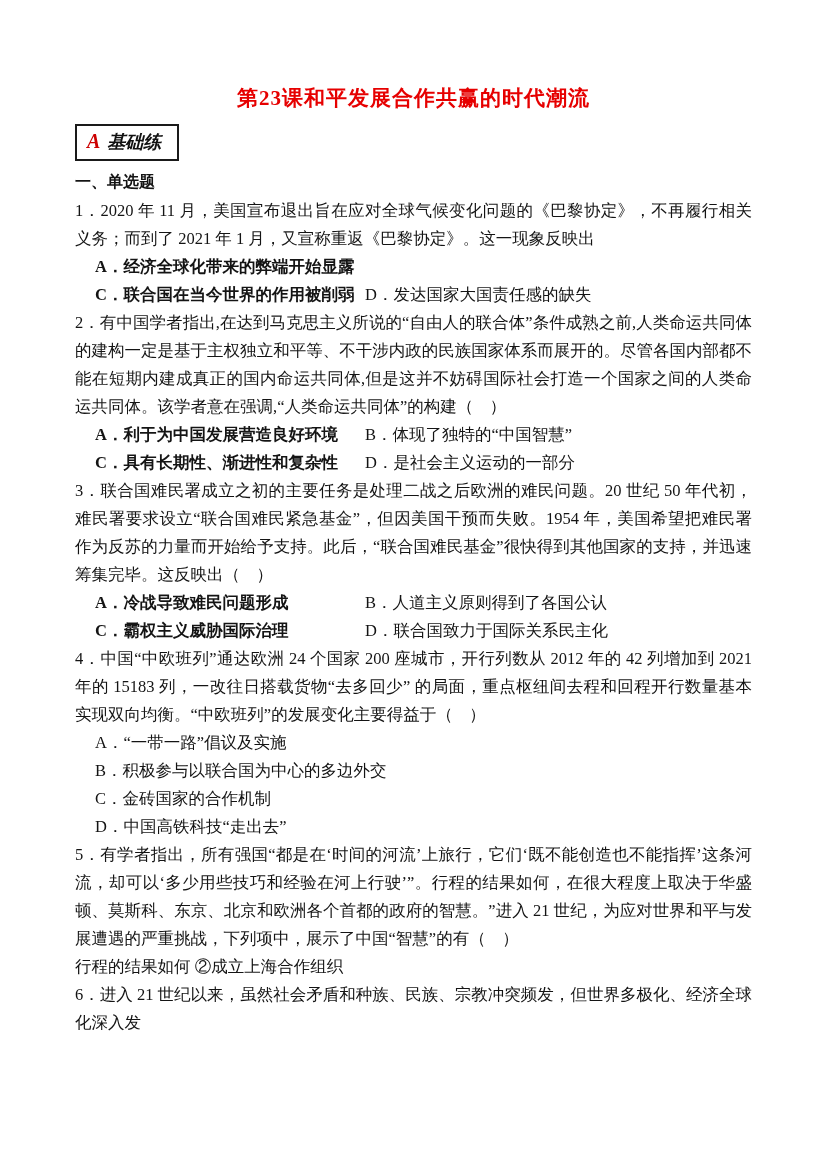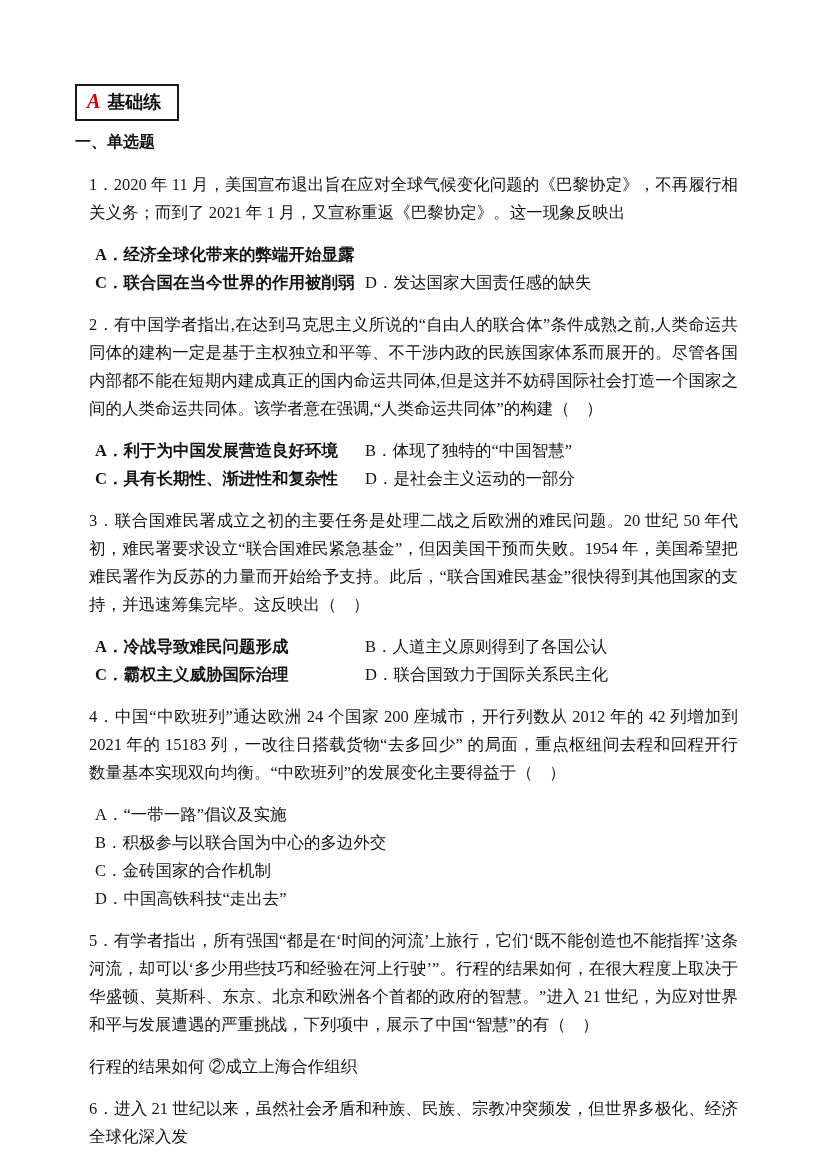--- a/index.html
+++ b/index.html
@@ -39,29 +39,30 @@
     color: #cc0000;
     font-weight: 700;
     font-style: italic;
     font-size: 20px;
     margin-right: 7px;
   }
   .badge-label {
     color: #111;
     font-weight: 700;
     font-size: 18px;
+    font-style: italic;
   }
   .section-heading {
     font-weight: 700;
     font-size: 16px;
     line-height: 28px;
     font-family: Liberation Mono, monospace;
   }
   p.stem, p.subline {
-    margin: 14px;
+    margin: 0;
     font-size: 16.5px;
     line-height: 28px;
     text-align: justify;
   }
   .opt-row {
     display: flex;
     padding-left: 20px;
     font-size: 16.5px;
     line-height: 28px;
   }
@@ -74,20 +75,21 @@
     padding-left: 20px;
     font-size: 16.5px;
     line-height: 28px;
   }
 </style>
 </head>
 <body>
 
 <div class="page">
 
+  <h1 class="doc-title">第23课和平发展合作共赢的时代潮流</h1>
 
   <div class="badge">
     <span class="badge-letter">A</span><span class="badge-label">基础练</span>
   </div>
 
   <div class="section-heading">一、单选题</div>
 
   
   <section class="question">
     <p class="stem">1．2020 年 11 月，美国宣布退出旨在应对全球气候变化问题的《巴黎协定》，不再履行相关义务；而到了 2021 年 1 月，又宣称重返《巴黎协定》。这一现象反映出</p>

